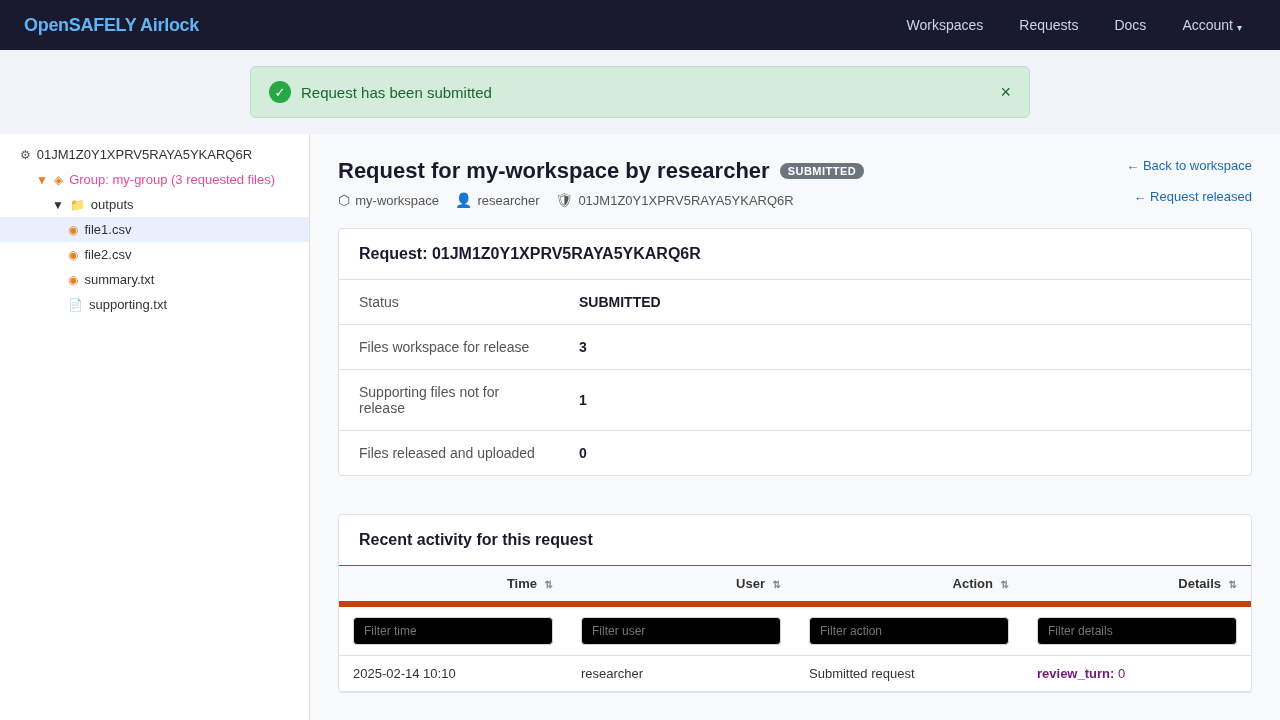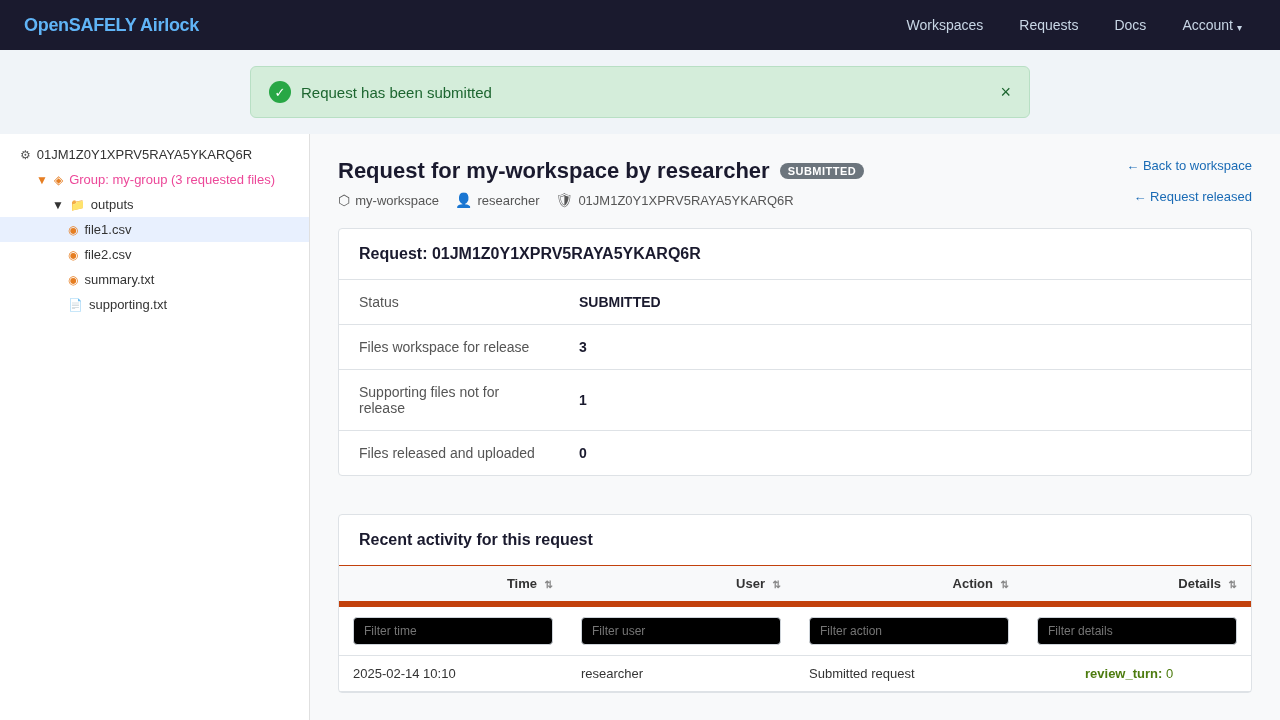--- a/index.html
+++ b/index.html
@@ -260,21 +260,21 @@
     .filter-input {
       width: 100%;
       padding: 6px 10px;
       border: 1px solid #ced4da;
       border-radius: 4px;
       font-size: 12px;
       color: #999;
       background: #000000;
       outline: none;
     }
-    .review-turn { color: #4d7c0f; margin-left: 48px; }
+    .review-turn { color: #701a75; }
     .review-turn strong { font-weight: 600; }
   </style>
 </head>
 <body>
 
 <nav class="navbar">
   <div class="navbar-brand">
     <span>OpenSAFELY </span><span>Airlock</span>
   </div>
   <div class="navbar-links">

